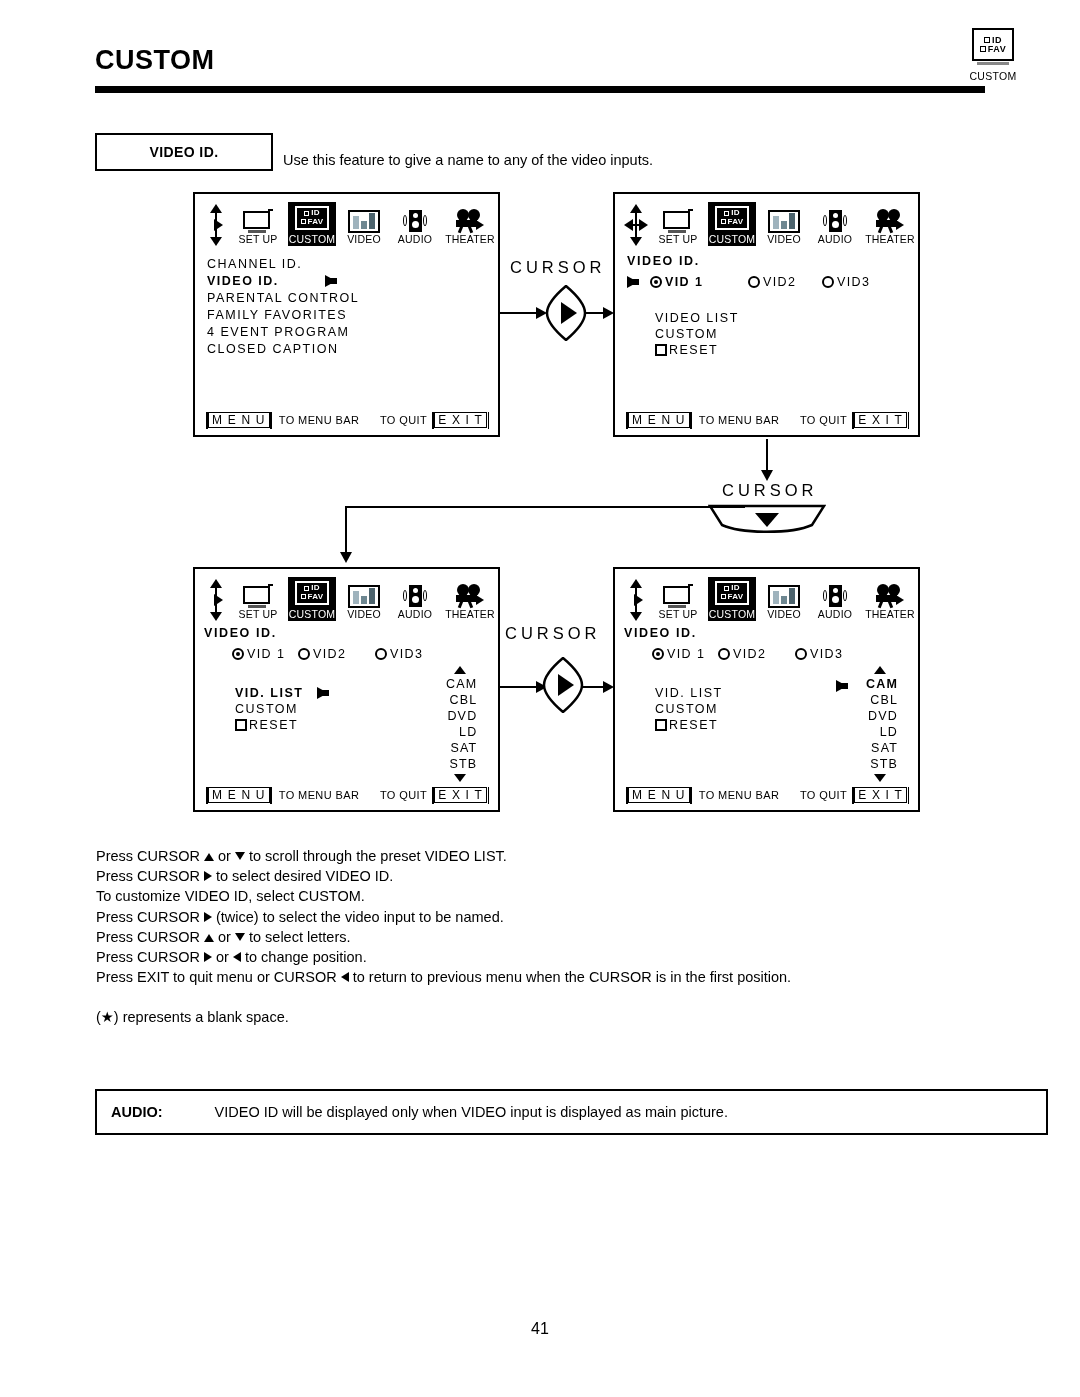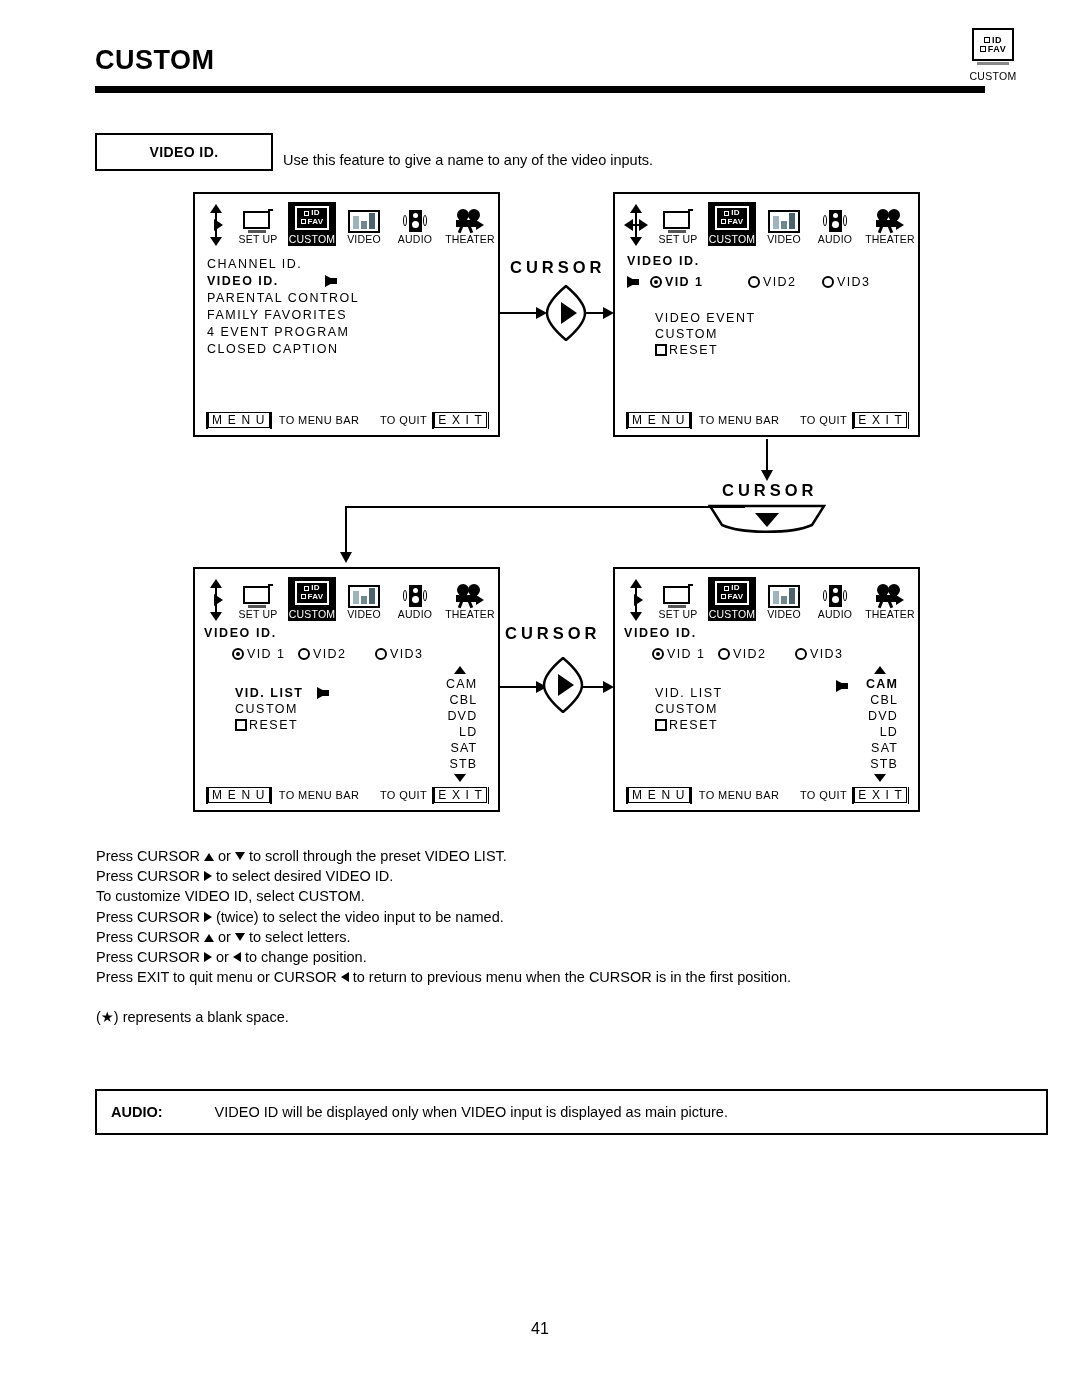--- a/index.html
+++ b/index.html
@@ -152,21 +152,21 @@
 
   .osd-footer { position:absolute; left:10px; right:8px; bottom:7px; display:flex; justify-content:space-between; align-items:center; font-size:11px; letter-spacing:0.4px;}
   .keybox { border:1.5px solid #000; padding:0px 3px; font-size:12px; letter-spacing:1.2px; display:inline-block;
             margin:0 3px; position:relative; }
   .keybox:before, .keybox:after { content:""; position:absolute; top:-1.5px; bottom:-1.5px; width:1.5px; background:#000; }
   .keybox:before { left:-3px; } .keybox:after { right:-3px; }
   .foot-l, .foot-r { display:flex; align-items:center; white-space:nowrap;}
 
   
   .line { position:absolute; background:#000; }
-  .cursor-label { position:absolute; font-size:16.5px; letter-spacing:4px;font-weight:bold; }
+  .cursor-label { position:absolute; font-size:16.5px; letter-spacing:4px; }
   .arrowhead { position:absolute; width:0; height:0; }
   .ah-right { border-top:6px solid transparent; border-bottom:6px solid transparent; border-left:11px solid #000;}
   .ah-down  { border-left:6px solid transparent; border-right:6px solid transparent; border-top:11px solid #000;}
 
   .lens-shape { position:absolute; width:42px; height:56px; }
   .lens-shape svg { display:block; }
   .bowl-shape { position:absolute; width:118px; height:34px; }
 
   
   .copy { position:absolute; left:96px; top:846px; width:900px; font-size:14.5px; line-height:20.2px; }
@@ -391,21 +391,21 @@
   <div class="vidrow" style="left:133px; top:81px;">
     <span class="radio"></span>
     <span>VID2</span>
   </div>
   <div class="vidrow" style="left:207px; top:81px;">
     <span class="radio"></span>
     <span>VID3</span>
   </div>
 
   <div class="sublist" style="left:40px; top:116px;">
-    <div><span>VIDEO EVENT</span></div>
+    <div><span>VIDEO LIST</span></div>
     <div><span>CUSTOM</span></div>
     <div><span class="chk"></span><span>RESET</span></div>
   </div>
 
   <div class="osd-footer">
     <div class="foot-l">
       <span class="keybox">M E N U</span>
       <span style="margin-left:6px;">TO MENU BAR</span>
     </div>
     <div class="foot-r">

